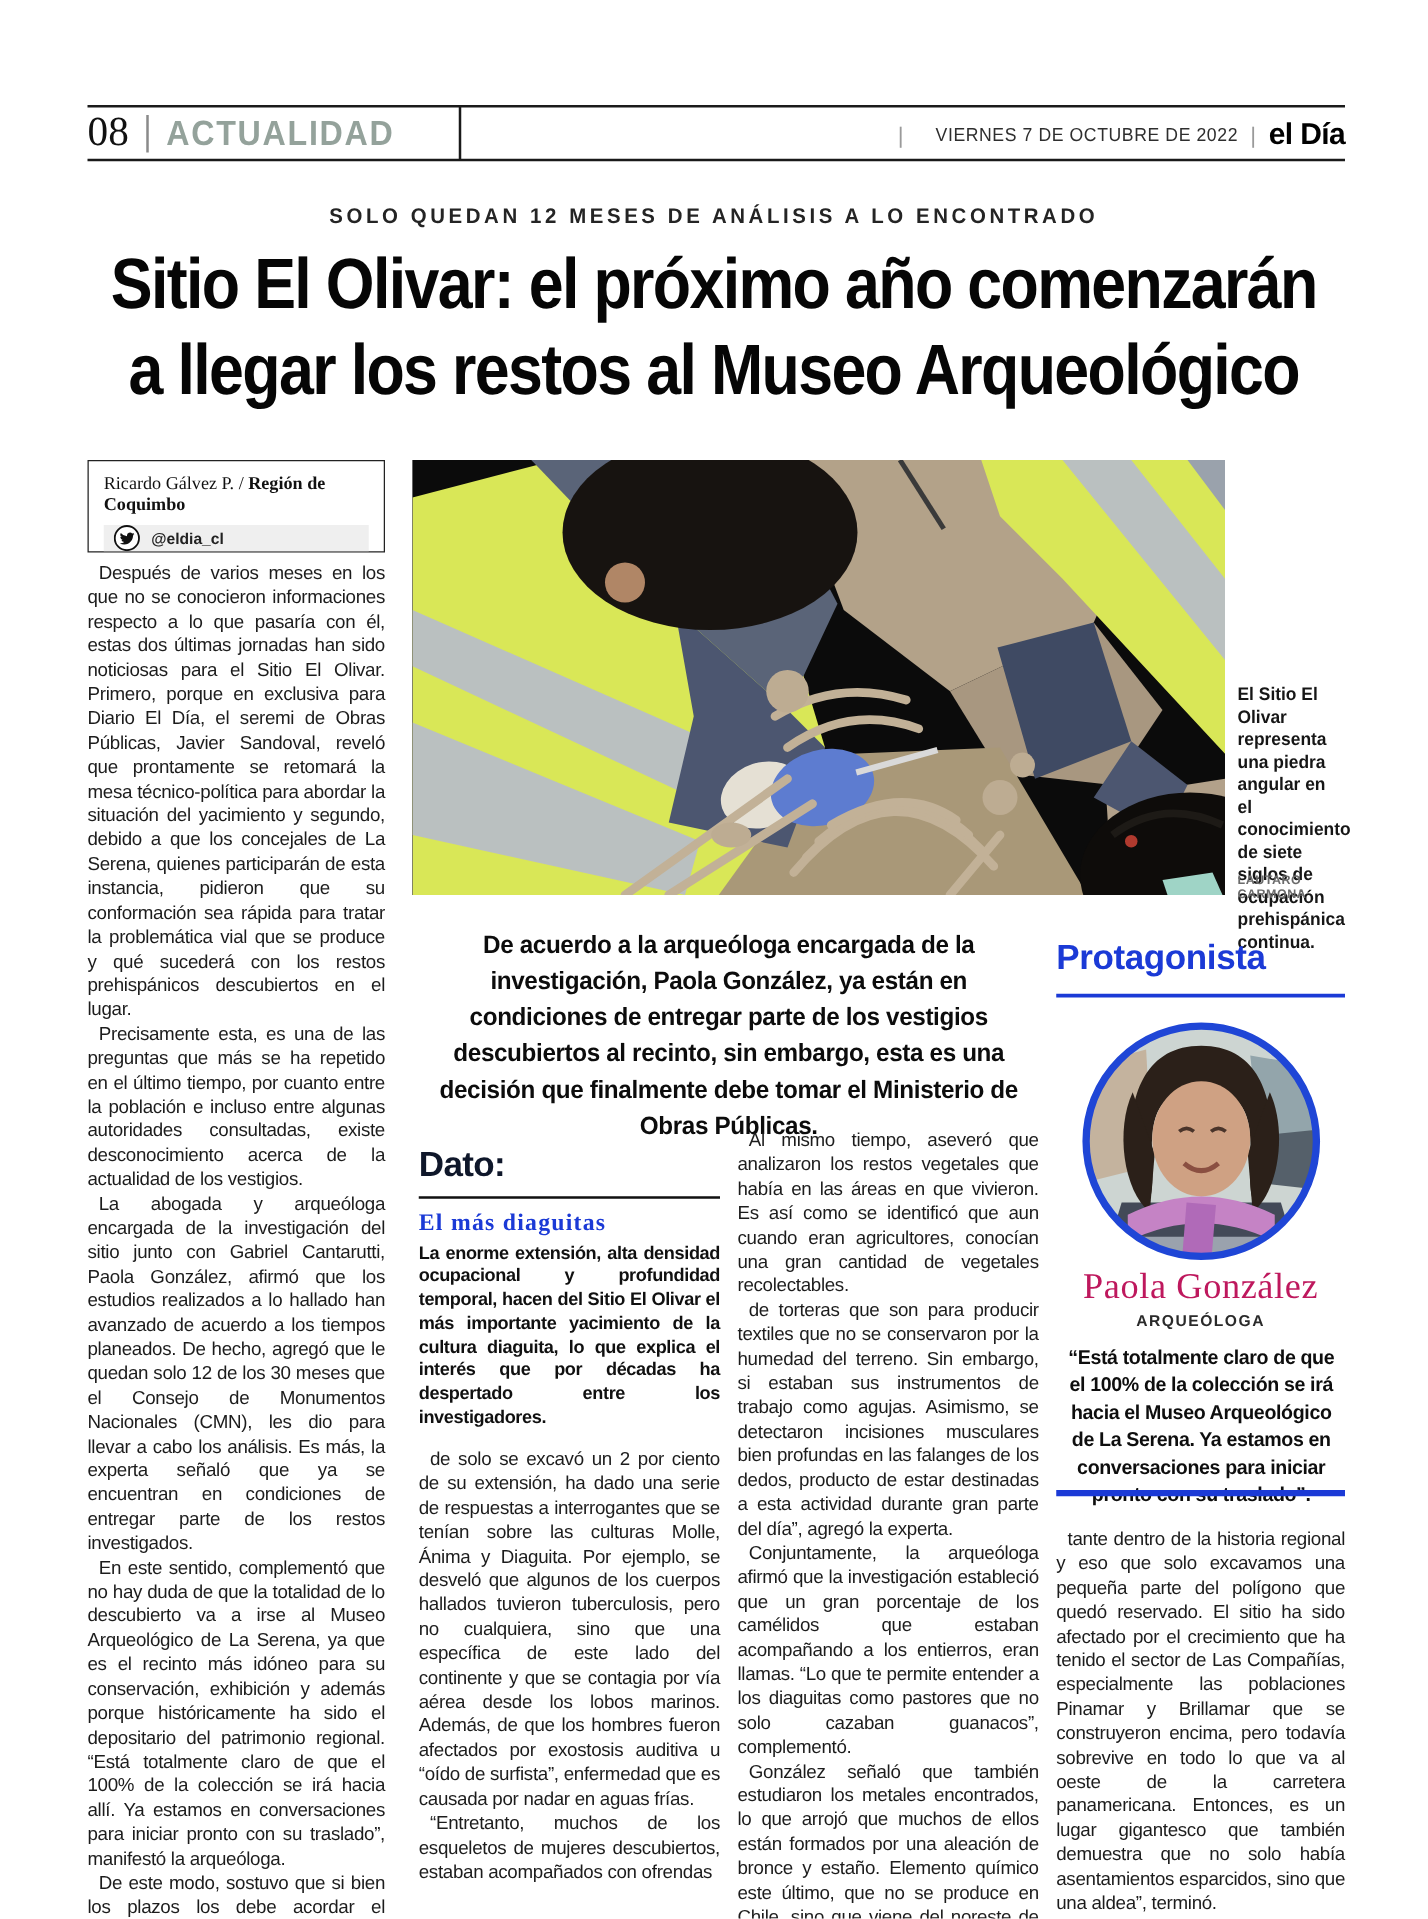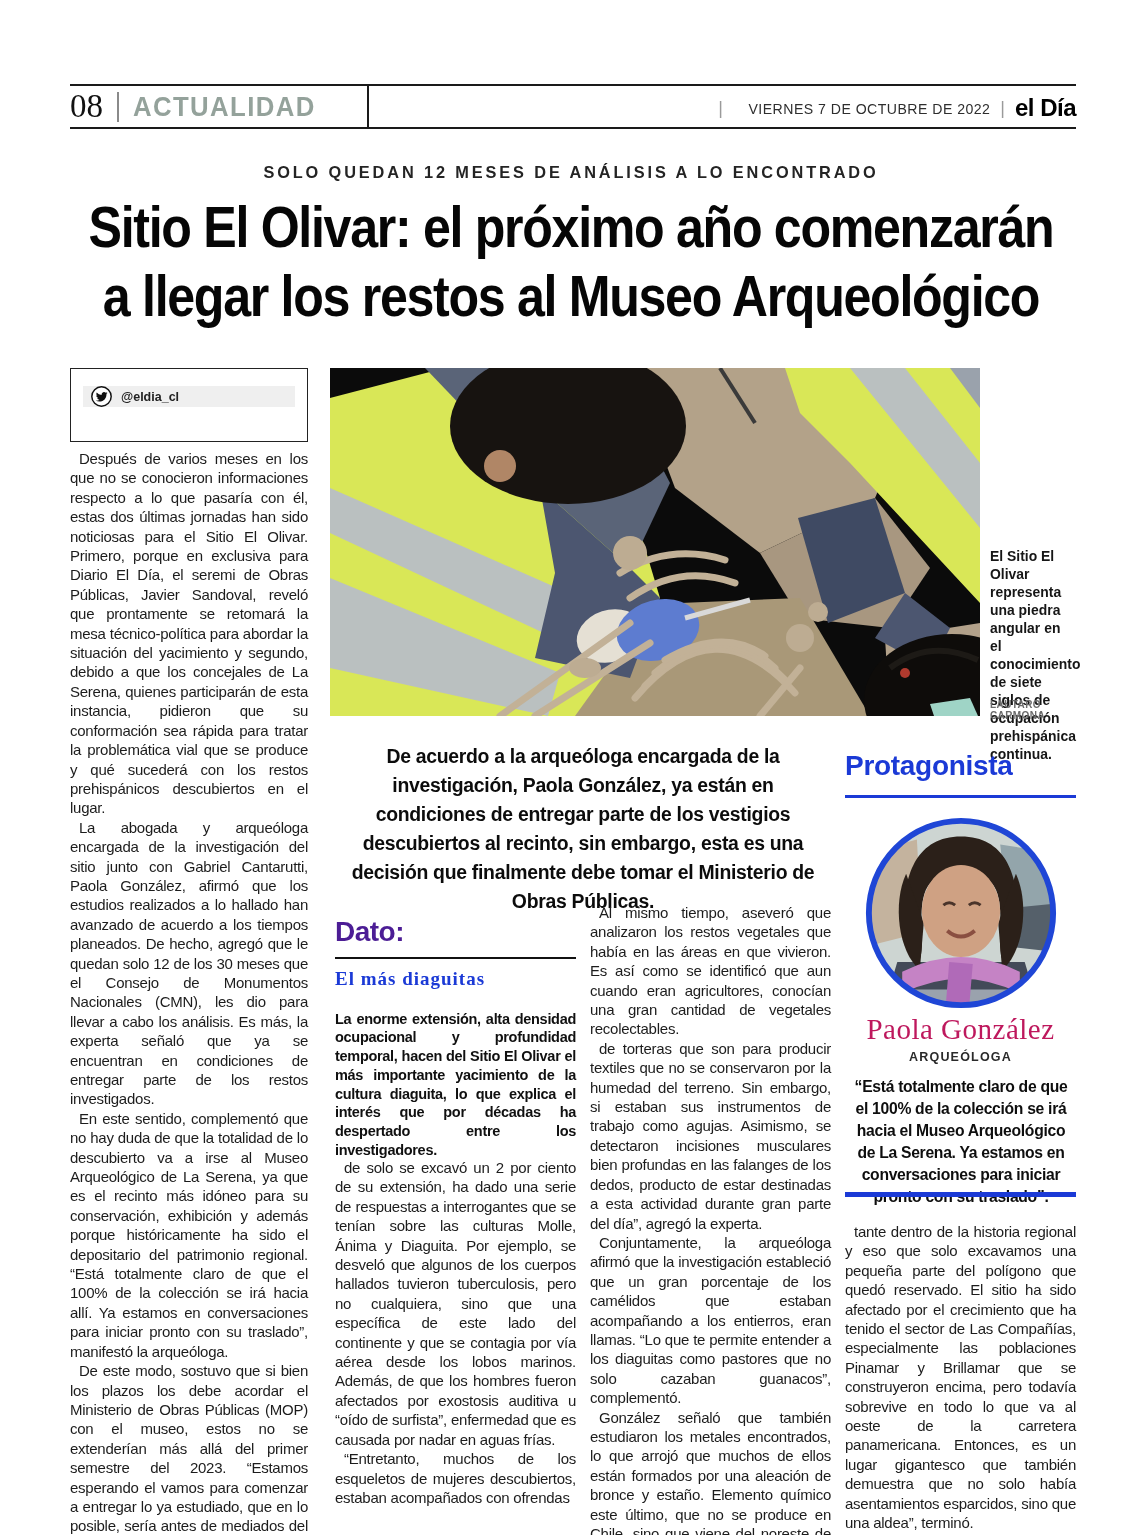--- a/index.html
+++ b/index.html
@@ -50,24 +50,24 @@
   .col2 { left:335px; top:1158px; width:241px; }
   .col3 { left:590px; top:903px;  width:241px; }
   .col4 { left:845px; top:1222px; width:231px; }
 
   
   .lede { left:333px; top:742px; width:500px; text-align:center; font-size:20px; font-weight:bold;
           line-height:29px; letter-spacing:-.3px; color:#0c0c0c; transform:scaleX(.97); }
 
   
   .dato { left:335px; top:916px; width:241px; }
-  .dato-label { color:#4c1d95; font-size:28px; font-weight:bold; letter-spacing:-.5px; }
+  .dato-label { color:#0f172a; font-size:28px; font-weight:bold; letter-spacing:-.5px; }
   .dato-rule { margin-top:9px; height:1.5px; background:#111; }
   .dato-title { margin-top:9px; font-family:"Liberation Serif", serif; font-weight:bold; font-size:19px; letter-spacing:1px; color:#1b3ad6; }
-  .dato-body { margin-top:20px; font-size:14.5px; font-weight:bold; line-height:18.8px; letter-spacing:-.3px; text-align:justify; color:#101010; }
+  .dato-body { margin-top:4px; font-size:14.5px; font-weight:bold; line-height:18.8px; letter-spacing:-.3px; text-align:justify; color:#101010; }
 
   
   .prot-head { left:845px; top:750px; width:231px; text-align:left; font-size:28px; font-weight:bold; letter-spacing:-.3px; color:#1b3ad6; }
   .prot-rule1 { left:845px; top:795px; width:231px; height:3px; background:#1b3ad6; }
   .portrait { left:863px; top:815px; width:196px; height:196px; }
   .prot-name { left:845px; top:1013px; width:231px; text-align:center; font-family:"Liberation Serif", serif; font-size:29px; color:#be185d; letter-spacing:.5px; }
   .prot-role { left:845px; top:1050px; width:231px; text-align:center; font-size:12.5px; font-weight:bold; letter-spacing:1.2px; color:#2a2a2a; }
   .prot-quote { left:849px; top:1076px; width:224px; text-align:center; font-size:16px; font-weight:bold; line-height:22px; letter-spacing:-.3px; color:#0e0e0e; transform:scaleX(.98); }
   .prot-rule2 { left:845px; top:1192px; width:231px; height:5px; background:#1b3ad6; }
 </style>
@@ -91,20 +91,25 @@
   </div>
   <div class="abs rule" style="left:70px; right:66px; top:127px;"></div>
 
   <div class="abs kicker">SOLO QUEDAN 12 MESES DE ANÁLISIS A LO ENCONTRADO</div>
   <div class="abs headline">
     <span style="display:block">Sitio El Olivar: el próximo año comenzarán</span>
     <span style="display:block">a llegar los restos al Museo Arqueológico</span>
   </div>
 
   <div class="abs byline-box">
+    <div class="byline-line1">
+      <span>Ricardo Gálvez P.</span>
+      <span>/</span>
+      <b>Región de Coquimbo</b>
+    </div>
     <div class="byline-social">
       <span style="display:inline-flex">
         <svg width="21" height="21" viewBox="0 0 26 26">
           <circle cx="13" cy="13" r="12" fill="#fff" stroke="#111" stroke-width="1.8"></circle>
           <path fill="#111" d="M20.6 8.9c-.5.2-1.1.4-1.7.5.6-.4 1.1-1 1.3-1.7-.6.3-1.2.6-1.9.7a3 3 0 0 0-5.2 2.1c0 .2 0 .5.1.7a8.6 8.6 0 0 1-6.2-3.2 3 3 0 0 0 .9 4 3 3 0 0 1-1.4-.4v.1c0 1.5 1 2.7 2.4 3a3 3 0 0 1-1.3.1 3 3 0 0 0 2.8 2.1A6 6 0 0 1 5.9 18a8.5 8.5 0 0 0 4.6 1.3c5.5 0 8.6-4.6 8.6-8.6v-.4c.6-.4 1.1-1 1.5-1.6z"></path>
         </svg>
       </span>
       <span class="handle">@eldia_cl</span>
     </div>
   </div>
@@ -165,20 +170,21 @@
         <circle cx="575" cy="305" r="5" fill="#b03a2e"></circle>
         <path d="M600 336 L640 330 L648 348 L604 348 Z" fill="#9fd4c6"></path>
       </g>
     </svg>
   </div>
   <div class="abs caption">El Sitio El Olivar representa una piedra angular en el conocimiento de siete siglos de ocupación prehispánica continua.</div>
   <div class="abs credit">LAUTARO CARMONA</div>
 
   <div class="abs bodycol col1">
     <p>Después de varios meses en los que no se conocieron informaciones respecto a lo que pasaría con él, estas dos últimas jornadas han sido noticiosas para el Sitio El Olivar. Primero, porque en exclusiva para Diario El Día, el seremi de Obras Públicas, Javier Sandoval, reveló que prontamente se retomará la mesa técnico-política para abordar la situación del yacimiento y segundo, debido a que los concejales de La Serena, quienes participarán de esta instancia, pidieron que su conformación sea rápida para tratar la problemática vial que se produce y qué sucederá con los restos prehispánicos descubiertos en el lugar.</p>
+    <p>Precisamente esta, es una de las preguntas que más se ha repetido en el último tiempo, por cuanto entre la población e incluso entre algunas autoridades consultadas, existe desconocimiento acerca de la actualidad de los vestigios.</p>
     <p>La abogada y arqueóloga encargada de la investigación del sitio junto con Gabriel Cantarutti, Paola González, afirmó que los estudios realizados a lo hallado han avanzado de acuerdo a los tiempos planeados. De hecho, agregó que le quedan solo 12 de los 30 meses que el Consejo de Monumentos Nacionales (CMN), les dio para llevar a cabo los análisis. Es más, la experta señaló que ya se encuentran en condiciones de entregar parte de los restos investigados.</p>
     <p>En este sentido, complementó que no hay duda de que la totalidad de lo descubierto va a irse al Museo Arqueológico de La Serena, ya que es el recinto más idóneo para su conservación, exhibición y además porque históricamente ha sido el depositario del patrimonio regional. “Está totalmente claro de que el 100% de la colección se irá hacia allí. Ya estamos en conversaciones para iniciar pronto con su traslado”, manifestó la arqueóloga.</p>
     <p>De este modo, sostuvo que si bien los plazos los debe acordar el Ministerio de Obras Públicas (MOP) con el museo, estos no se extenderían más allá del primer semestre del 2023. “Estamos esperando el vamos para comenzar a entregar lo ya estudiado, que en lo posible, sería antes de mediados del otro año”, dijo González.</p>
 
   </div>
 
   <div class="abs lede">De acuerdo a la arqueóloga encargada de la investigación, Paola González, ya están en condiciones de entregar parte de los vestigios descubiertos al recinto, sin embargo, esta es una decisión que finalmente debe tomar el Ministerio de Obras Públicas.</div>
 
   <div class="abs dato">
     <div class="dato-label">Dato:</div>

